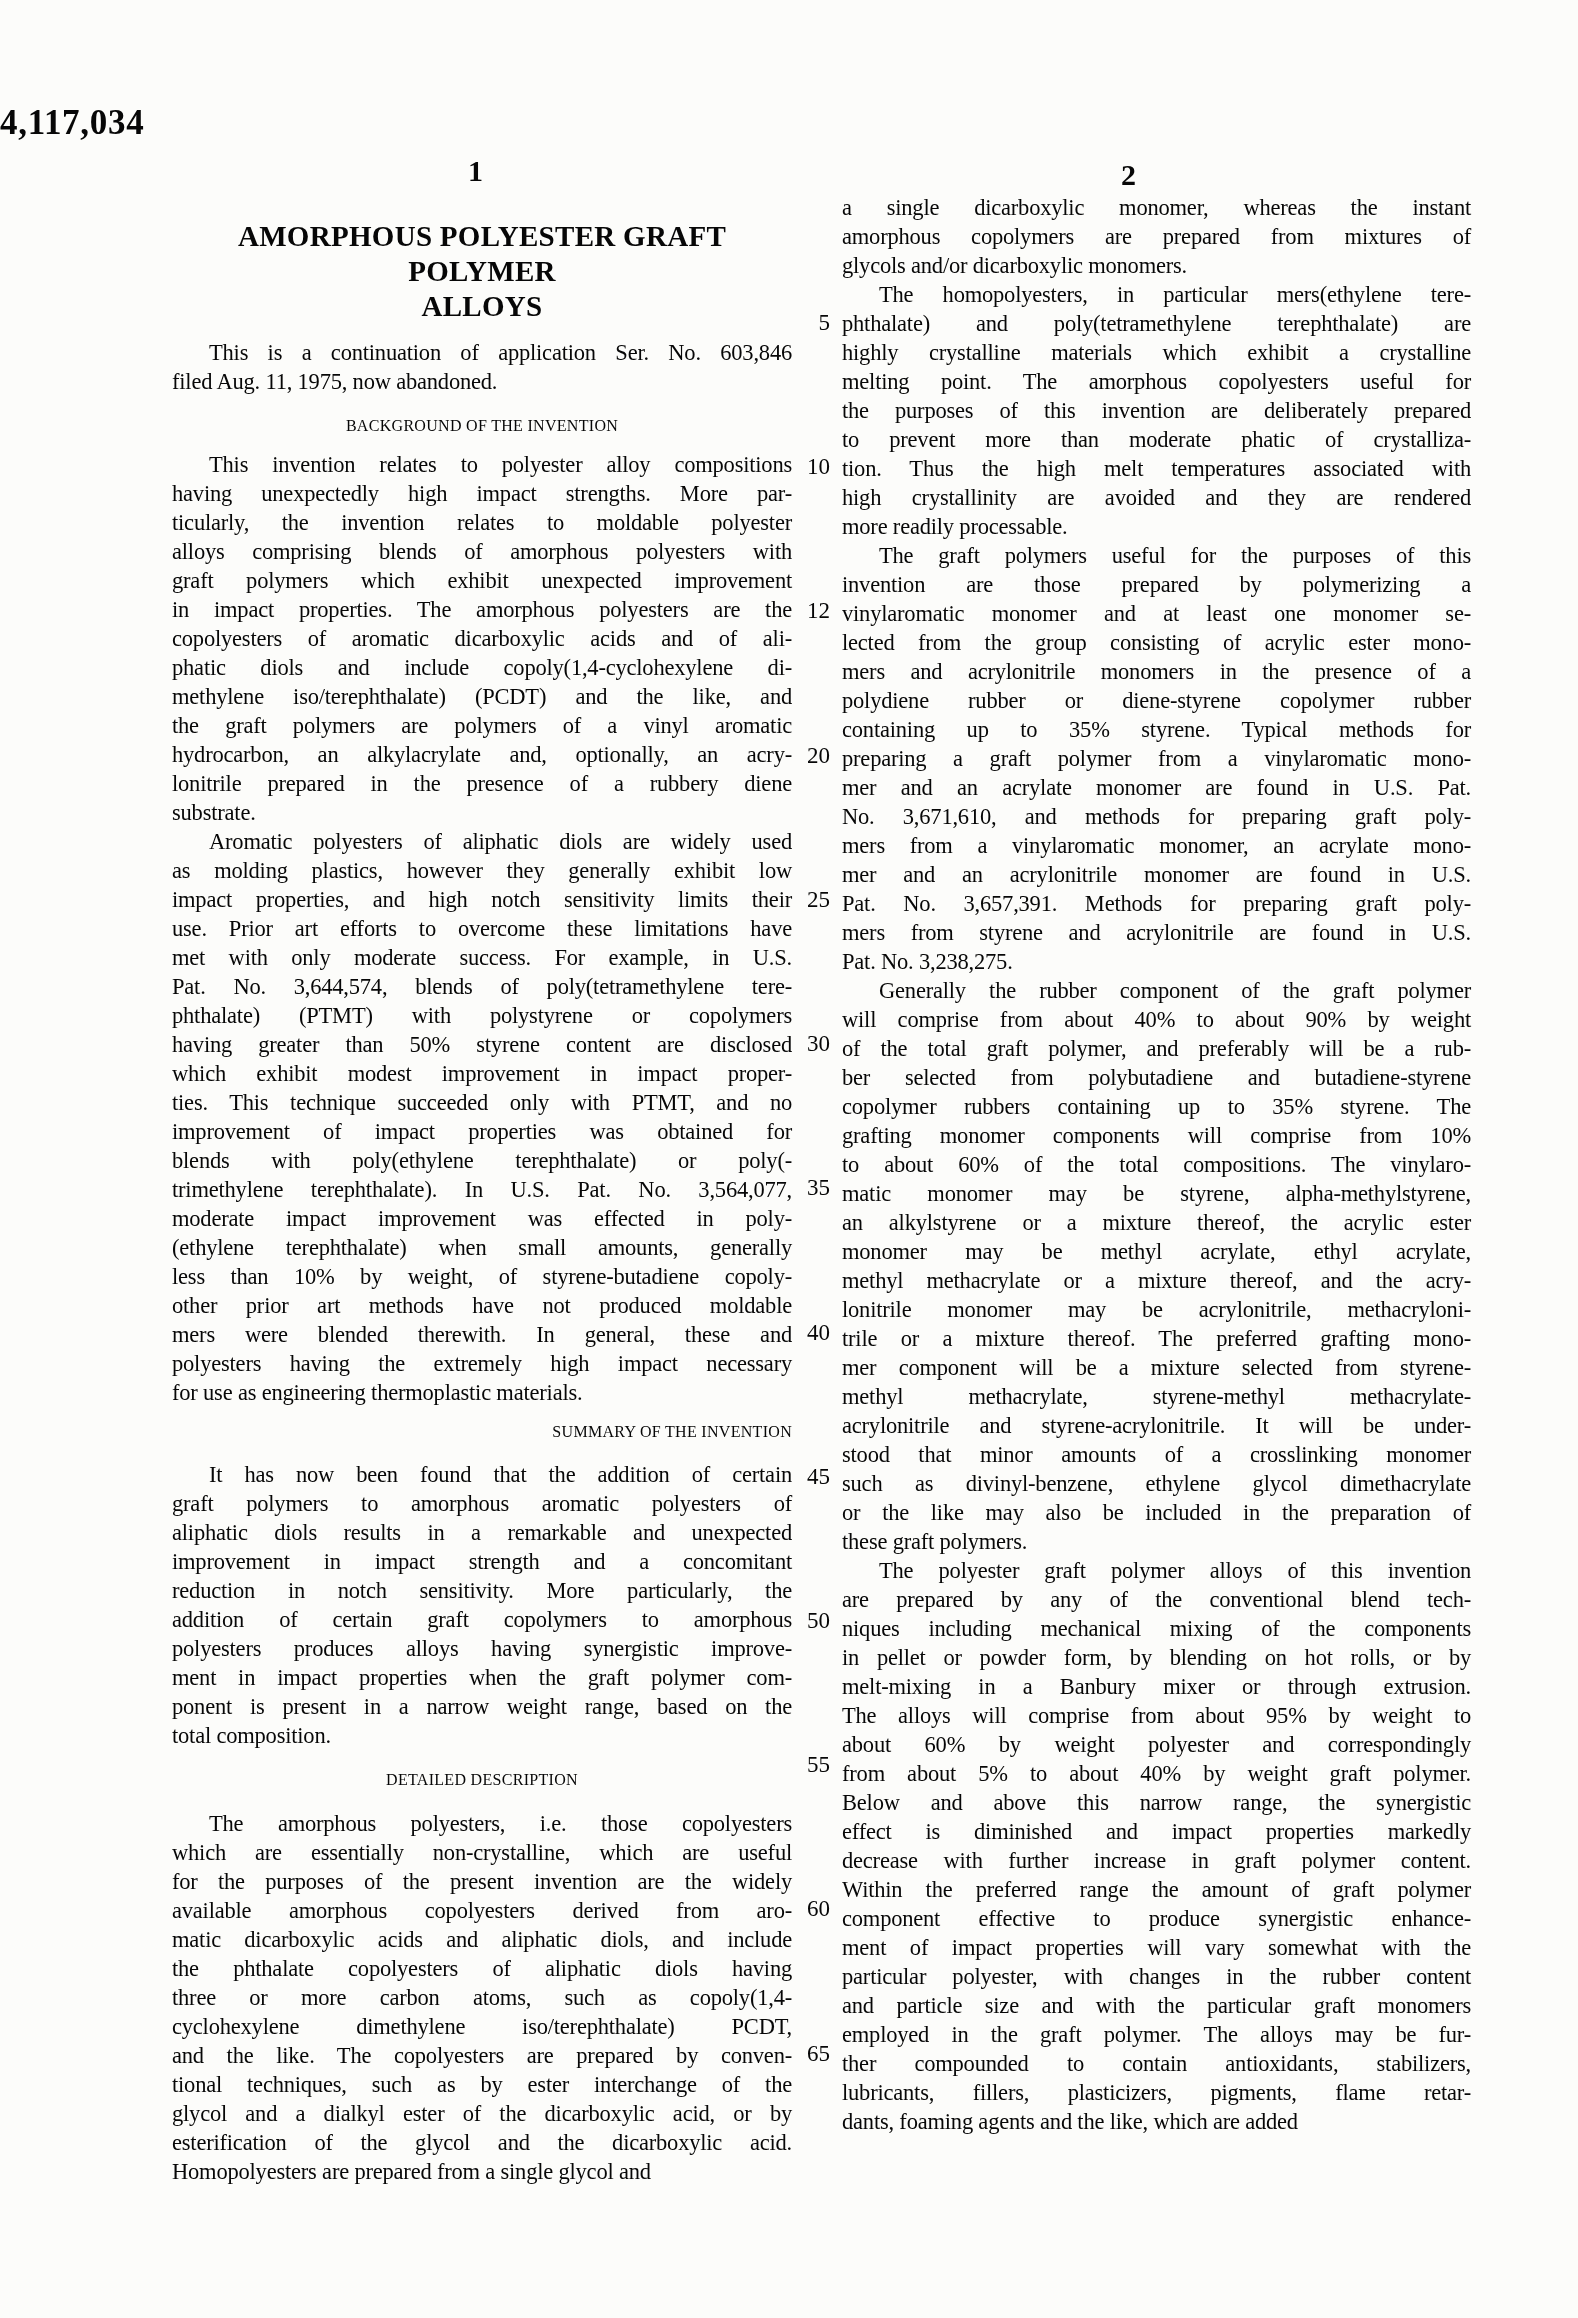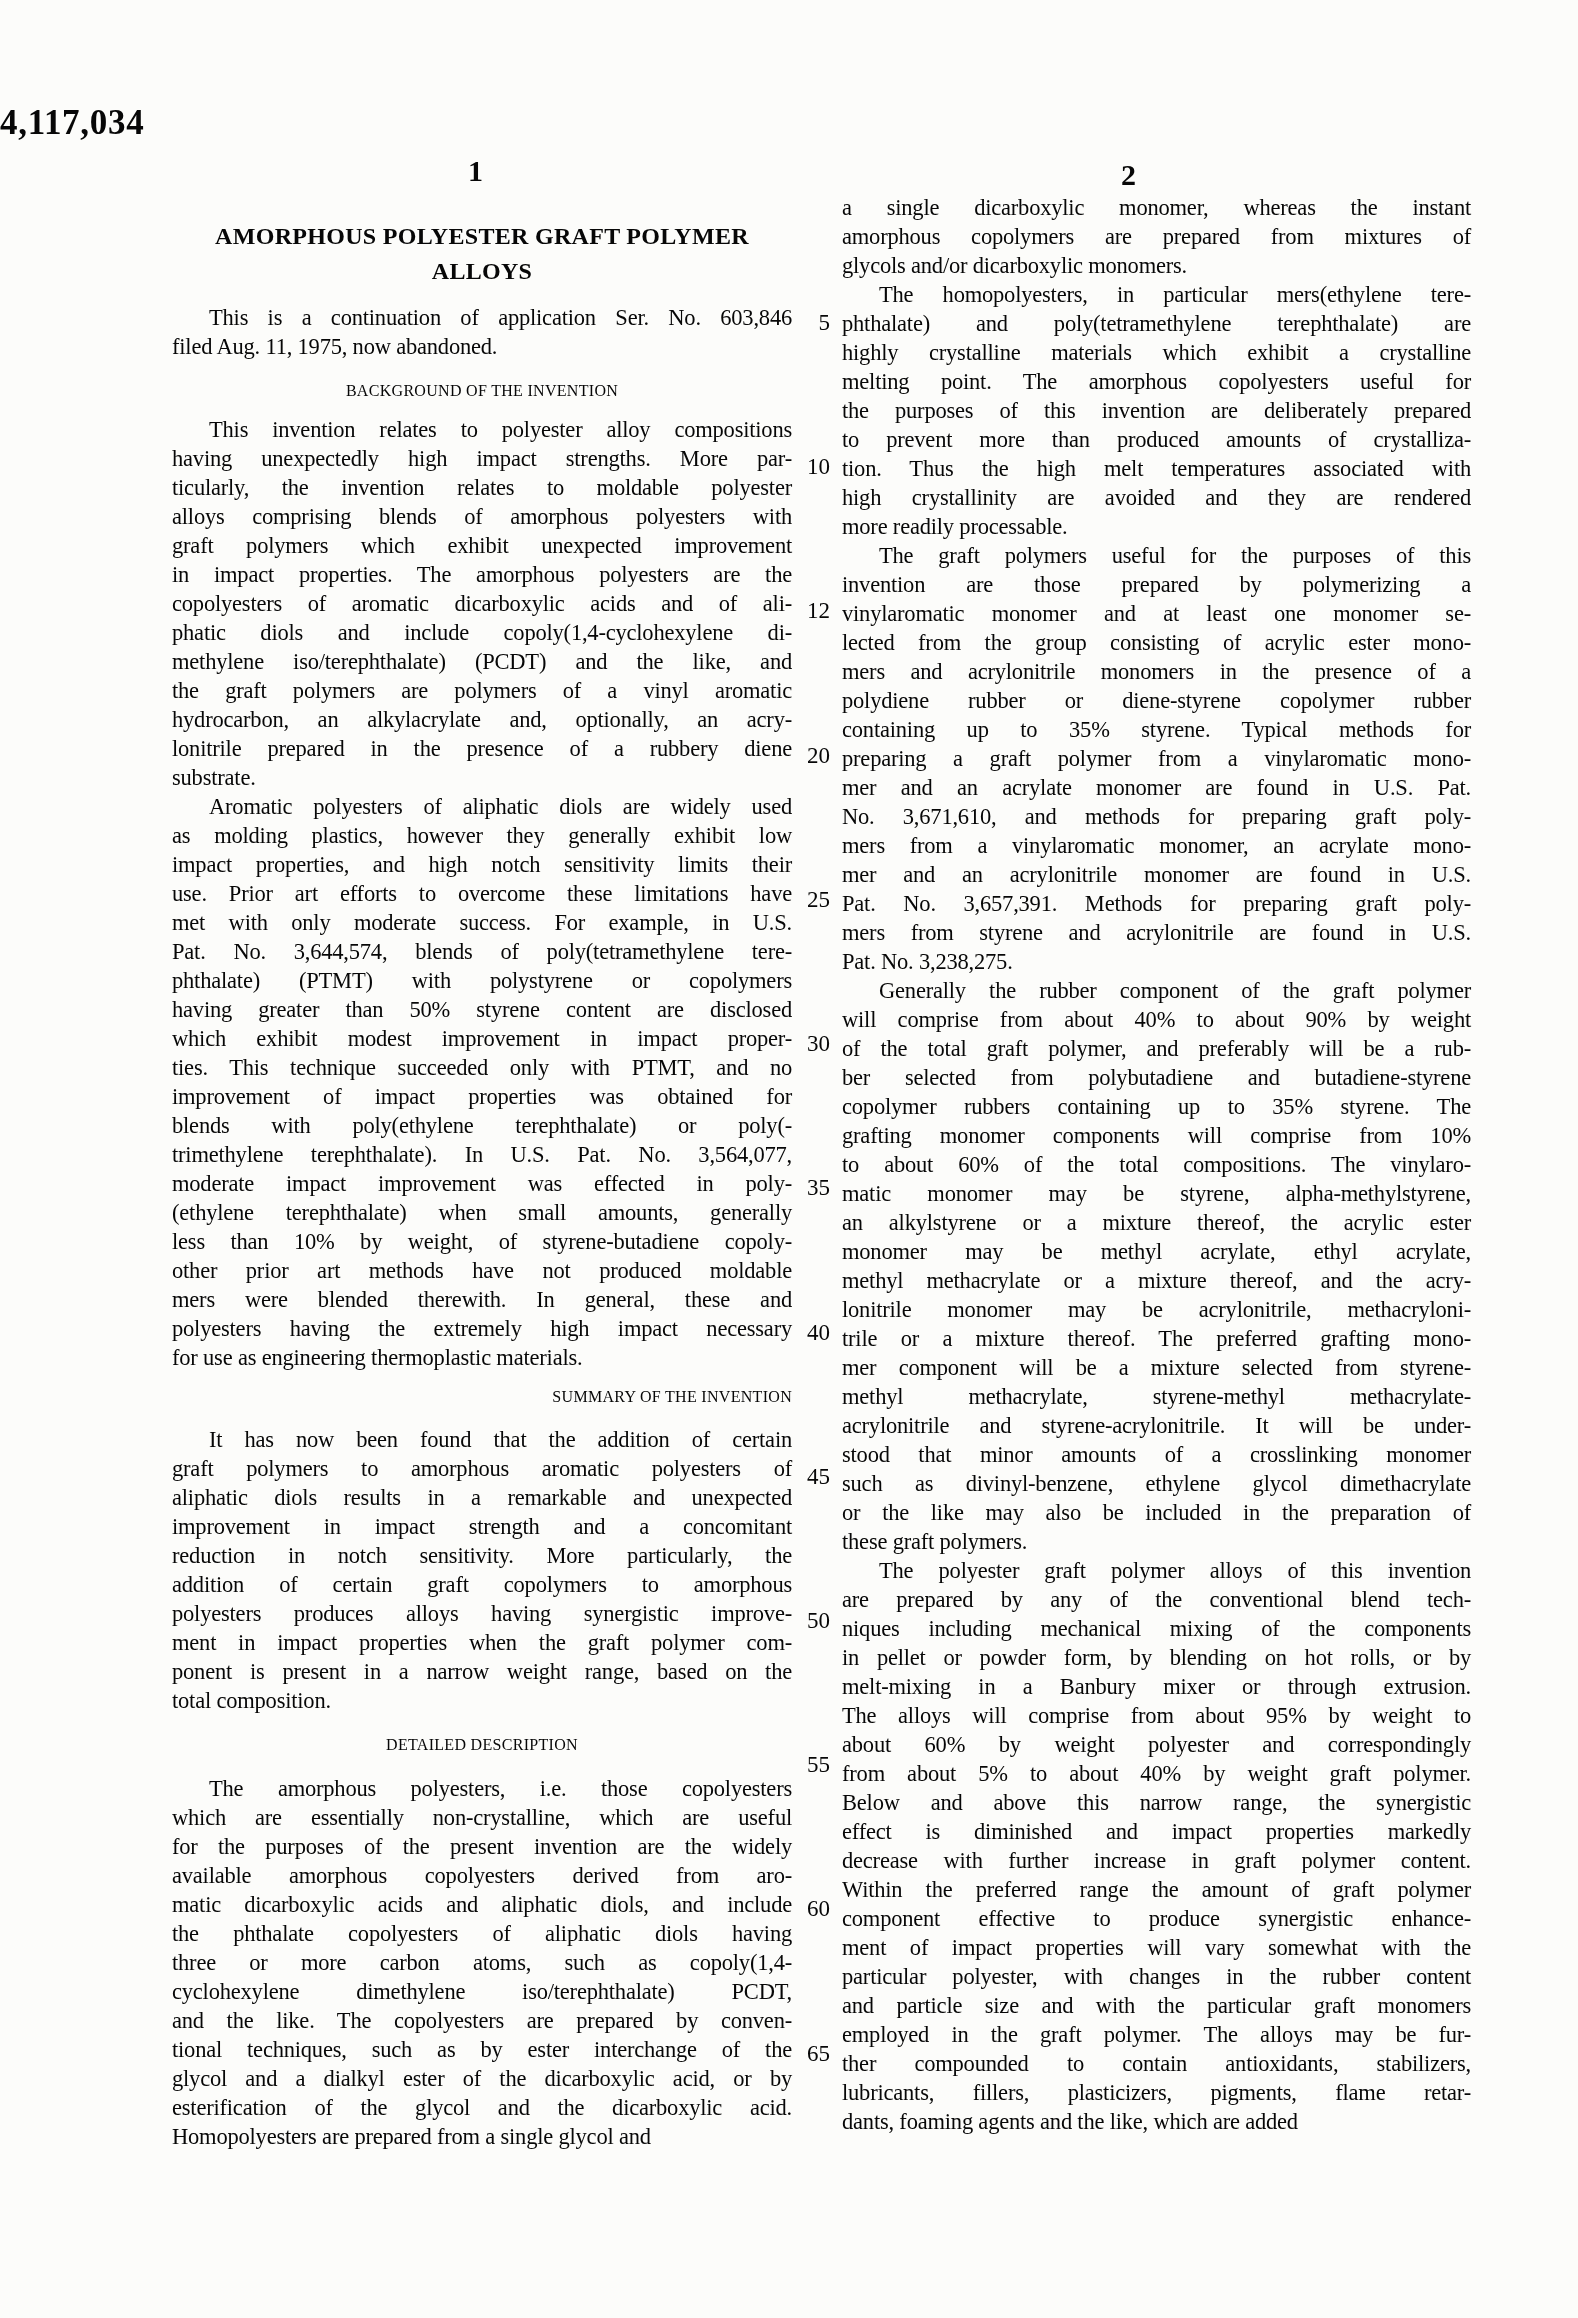--- a/index.html
+++ b/index.html
@@ -26,21 +26,21 @@
   #col1-digit { top: 154px; left: 468px; }
   #col2-digit { top: 158px; left: 1121px; }
 
   .column { position: absolute; }
   #col1 { left: 172px; top: 219px; width: 620px; }
   #col2 { left: 842px; top: 193px; width: 629px; }
 
   .invention-title {
     text-align: center;
     font-weight: 700;
-    font-size: 24px;
+    font-size: 29px;
     line-height: 35px;
     letter-spacing: 0.3px;
     margin-bottom: 14.3px;
   }
   .col-heading {
     text-align: center;
     font-weight: 400;
     font-size: 16px;
     line-height: 30px;
     letter-spacing: 0.3px;
@@ -164,21 +164,21 @@
           <div class="line">a single dicarboxylic monomer, whereas the instant</div>
           <div class="line">amorphous copolymers are prepared from mixtures of</div>
           <div class="line last">glycols and/or dicarboxylic monomers.</div>
         </div>
         <div class="para">
           <div class="line indent">The homopolyesters, in particular mers(ethylene tere-</div>
           <div class="line">phthalate) and poly(tetramethylene terephthalate) are</div>
           <div class="line">highly crystalline materials which exhibit a crystalline</div>
           <div class="line">melting point. The amorphous copolyesters useful for</div>
           <div class="line">the purposes of this invention are deliberately prepared</div>
-          <div class="line">to prevent more than produced amounts of crystalliza-</div>
+          <div class="line">to prevent more than moderate phatic of crystalliza-</div>
           <div class="line">tion. Thus the high melt temperatures associated with</div>
           <div class="line">high crystallinity are avoided and they are rendered</div>
           <div class="line last">more readily processable.</div>
         </div>
         <div class="para">
           <div class="line indent">The graft polymers useful for the purposes of this</div>
           <div class="line">invention are those prepared by polymerizing a</div>
           <div class="line">vinylaromatic monomer and at least one monomer se-</div>
           <div class="line">lected from the group consisting of acrylic ester mono-</div>
           <div class="line">mers and acrylonitrile monomers in the presence of a</div>

